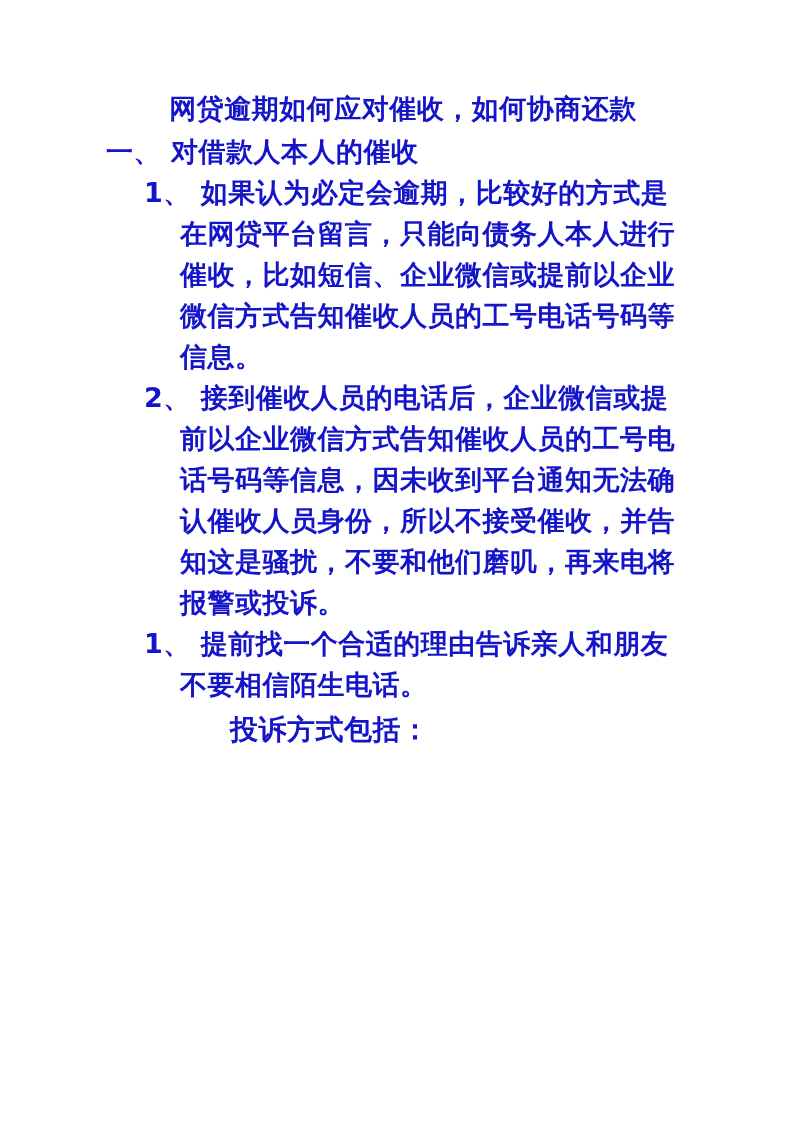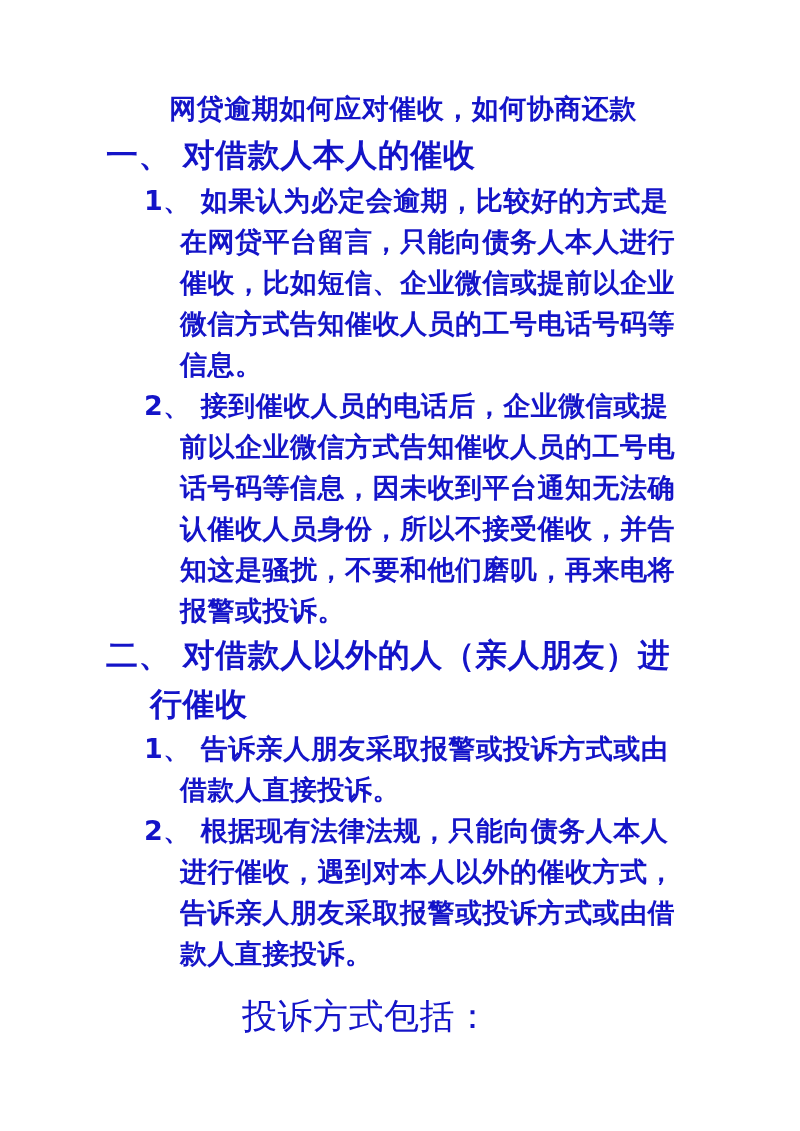--- a/index.html
+++ b/index.html
@@ -24,21 +24,21 @@
   .doc-title {
     font-size: 27px;
     font-weight: bold;
     line-height: 1.52;
     text-align: center;
     letter-spacing: 0.5px;
     margin: 0 0 2px 0;
     padding-left: 6px;
   }
   .section-heading {
-    font-size: 32px;
+    font-size: 27px;
     font-weight: bold;
     line-height: 1.52;
     letter-spacing: 0.5px;
     margin: 0;
     text-indent: 0;
     padding-left: 0;
   }
   .section-heading .marker {
     display: inline;
   }
@@ -54,25 +54,25 @@
     padding-left: 38px;
     text-indent: 0;
   }
   .item .marker {
     display: inline;
   }
   .item .item-text {
     display: inline;
   }
   .closing {
-    font-size: 35px;
-    font-weight: normal;
+    font-size: 28px;
+    font-weight: bold;
     line-height: 1.52;
     letter-spacing: 0.5px;
-    margin: 16px;
+    margin: 4px;
     padding-left: 120px;
   }
   
   .hang {
     display: block;
   }
   .item.hang {
     padding-left: 74px;
     text-indent: -36px;
   }
@@ -96,30 +96,22 @@
   <p class="item hang">
     <span class="marker">1、</span>
     <span class="item-text">如果认为必定会逾期，比较好的方式是在网贷平台留言，只能向债务人本人进行催收，比如短信、企业微信或提前以企业微信方式告知催收人员的工号电话号码等信息。</span>
   </p>
 
   <p class="item hang">
     <span class="marker">2、</span>
     <span class="item-text">接到催收人员的电话后，企业微信或提前以企业微信方式告知催收人员的工号电话号码等信息，因未收到平台通知无法确认催收人员身份，所以不接受催收，并告知这是骚扰，不要和他们磨叽，再来电将报警或投诉。</span>
   </p>
 
-  <p class="section-heading hang">
-    <span class="marker">二、</span>
-    <span class="heading-text">对借款人以外的人（亲人朋友）进行催收</span>
-  </p>
 
   <p class="item hang">
     <span class="marker">1、</span>
-    <span class="item-text">告诉亲人朋友采取报警或投诉方式或由借款人直接投诉。</span>
+    <span class="item-text">提前找一个合适的理由告诉亲人和朋友不要相信陌生电话。</span>
   </p>
 
-  <p class="item hang">
-    <span class="marker">2、</span>
-    <span class="item-text">根据现有法律法规，只能向债务人本人进行催收，遇到对本人以外的催收方式，告诉亲人朋友采取报警或投诉方式或由借款人直接投诉。</span>
-  </p>
 
   <p class="closing">投诉方式包括：</p>
 
 </div>
 
 </body></html>

